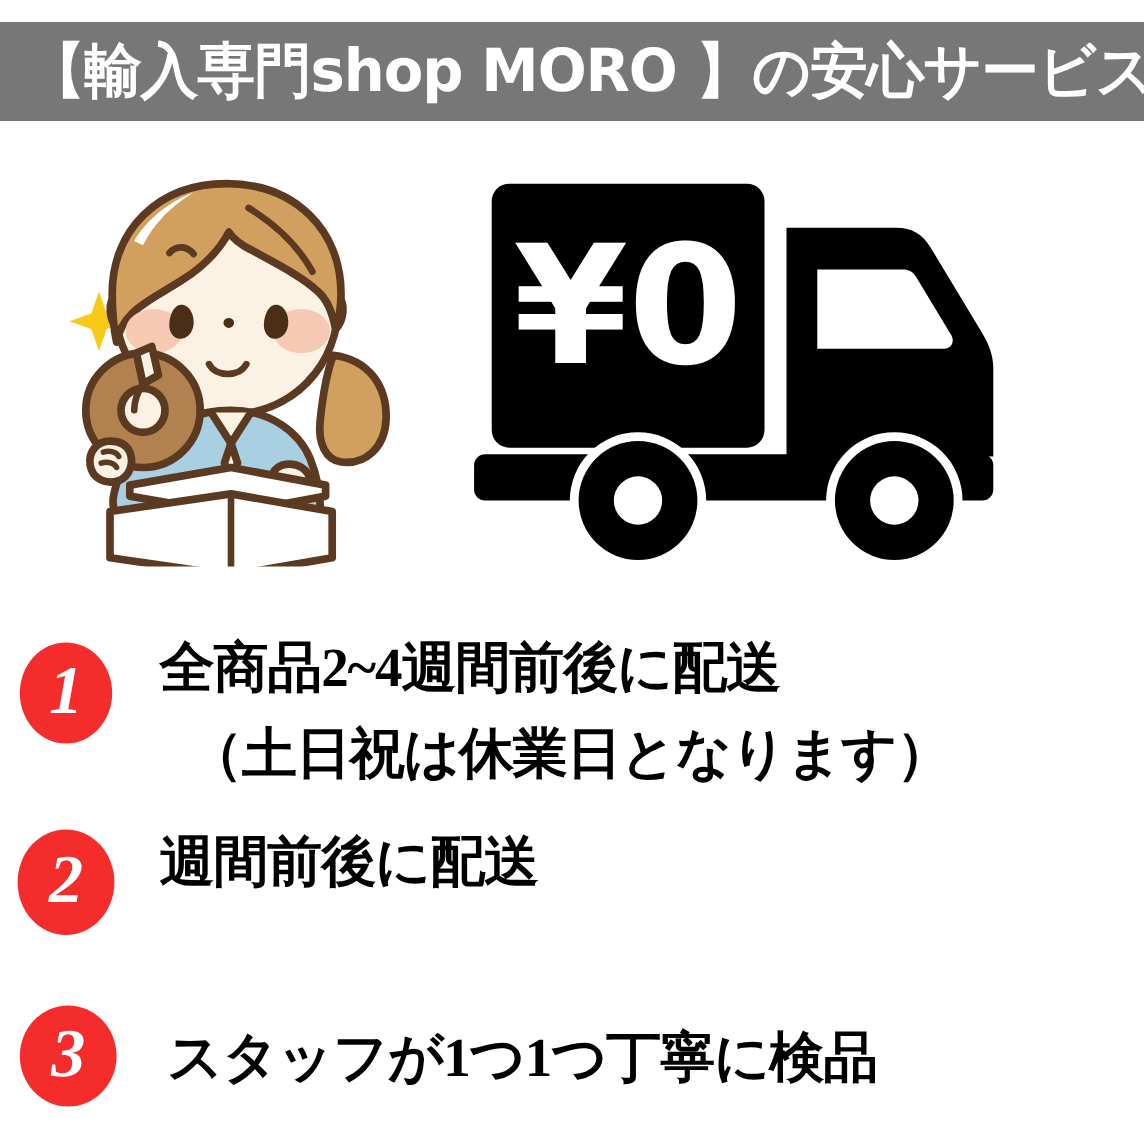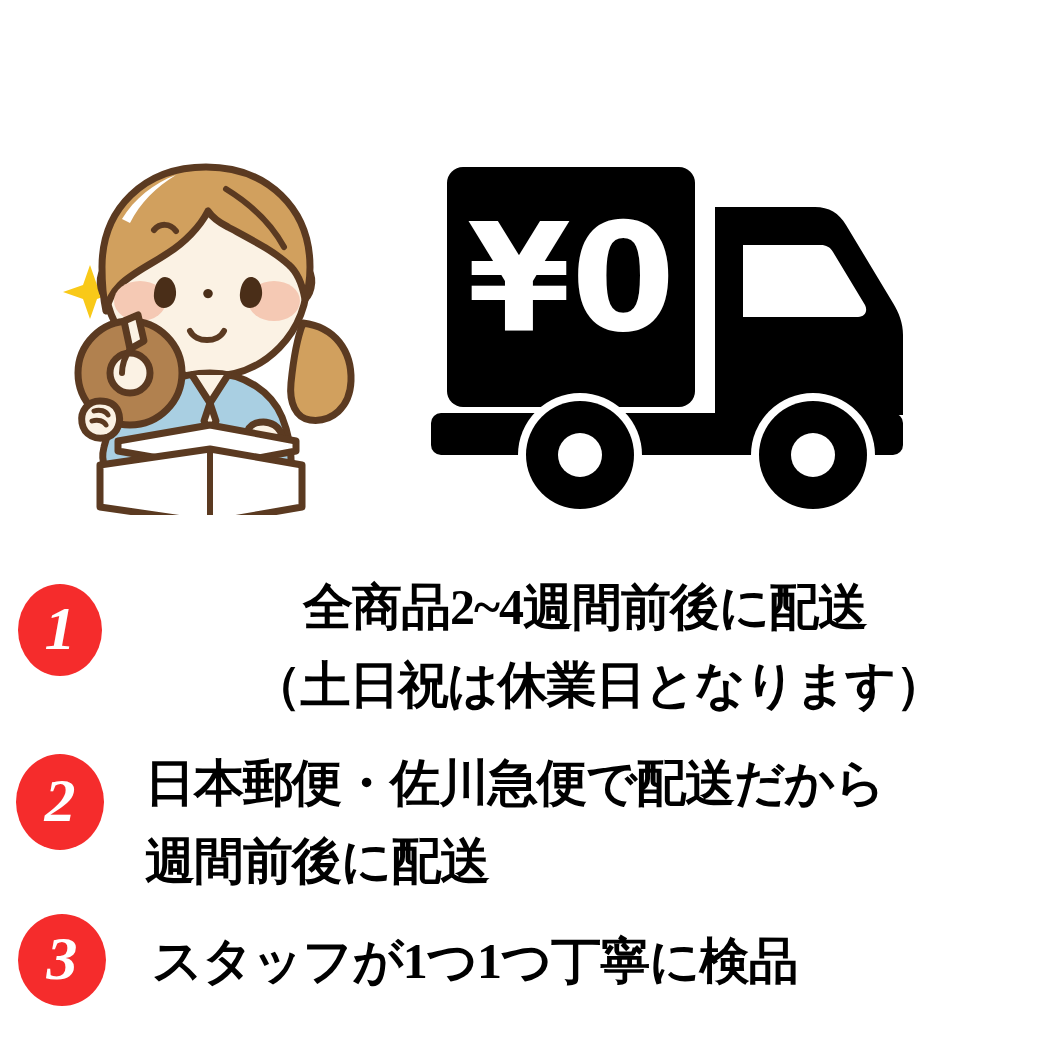--- a/index.html
+++ b/index.html
@@ -69,30 +69,33 @@
   .lines{
     position:absolute;left:145px;top:0;width:880px;
     color:#000000;
     font-family:"Liberation Serif","DejaVu Serif",serif;
     font-weight:bold;
     font-size:50px;
     line-height:78px;
     letter-spacing:-1px;
     white-space:nowrap;
   }
-  .item-1 .lines{top:12px;text-align:center;}
+  .item-1 .lines{top:12px;}
   .item-1 .line-2{padding-left:26px;}
   .item-2 .lines{top:4px;}
   .item-3 .lines{top:16px;left:152px;}
 </style>
 </head>
 <body>
 
 <div id="page">
 
+  <div class="banner">
+    <div class="banner-title">【輸入専門shop MORO 】の安心サービス</div>
+  </div>
 
   <div class="illustration">
     <svg viewBox="0 0 330 360" xmlns="http://www.w3.org/2000/svg">
       <g fill="none" stroke="#5B3A21" stroke-width="7" stroke-linecap="round" stroke-linejoin="round">
 
         <path d="M30 110 L37 130 L57 137 L37 144 L30 164 L23 144 L3 137 L23 130 Z" fill="#F9C918" stroke="none"></path>
 
         <path d="M243 168 C275 172 292 196 291 226 C290 252 272 268 250 265 C236 263 229 248 231 228 C233 208 236 186 243 168 Z" fill="#D1A05E"></path>
 
         <path d="M56 108 C44 108 38 120 41 133 C44 146 55 152 64 149" fill="#FBF2E4"></path>
@@ -191,21 +194,20 @@
       <div class="badge">1</div>
       <div class="lines">
         <div class="line-1">全商品2~4週間前後に配送</div>
         <div class="line-2">（土日祝は休業日となります）</div>
       </div>
     </div>
 
     <div class="item item-2">
       <div class="badge">2</div>
       <div class="lines">
-        <div class="line-1">日本郵便・佐川急便で配送だから</div>
         <div class="line-2">週間前後に配送</div>
       </div>
     </div>
 
     <div class="item item-3">
       <div class="badge">3</div>
       <div class="lines">
         <div class="line-1">スタッフが1つ1つ丁寧に検品</div>
       </div>
     </div>

